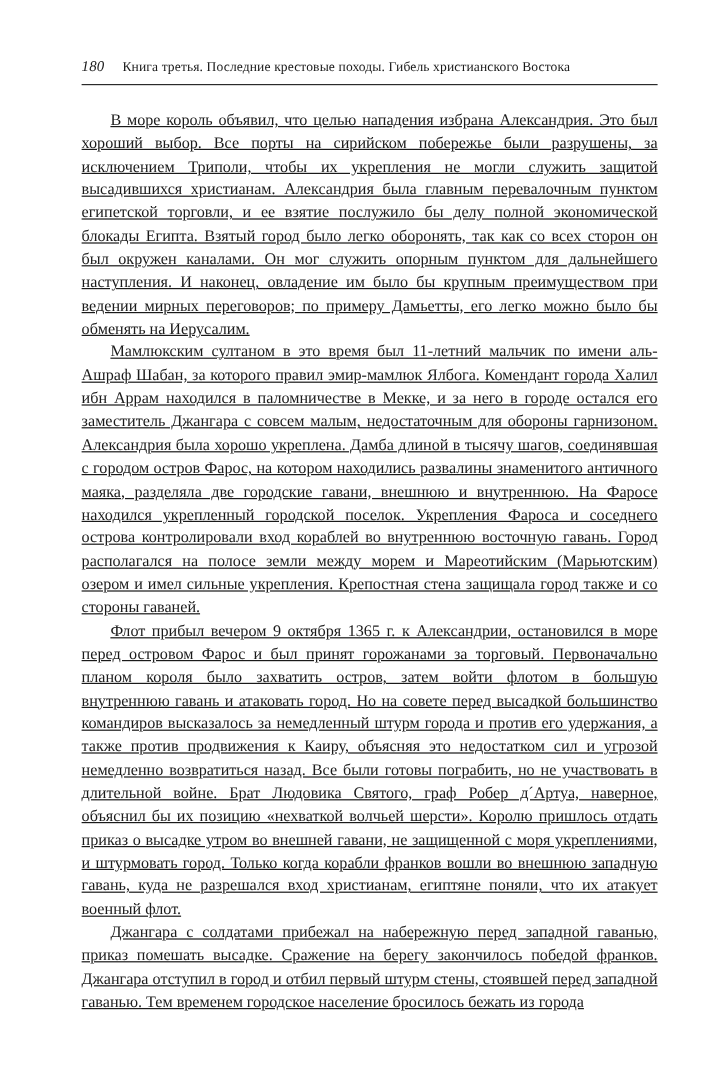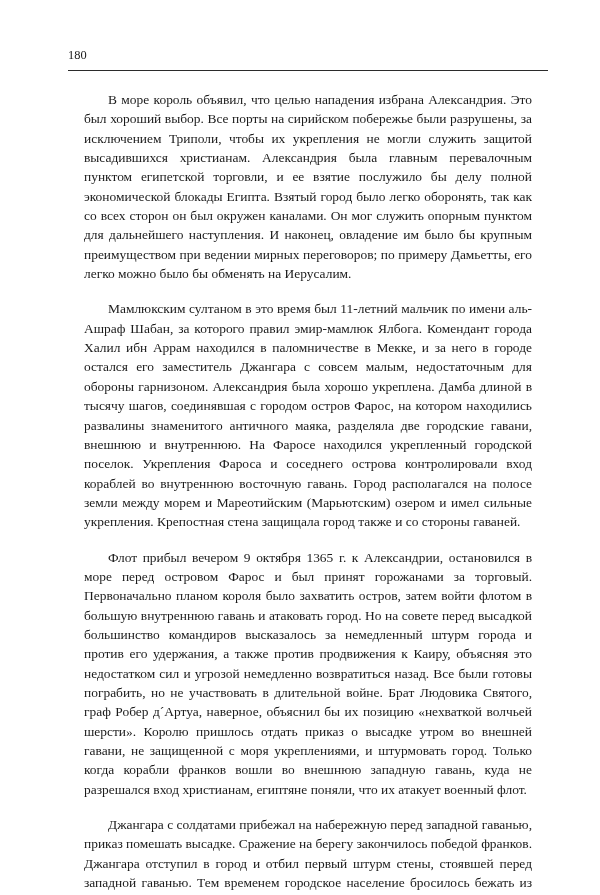--- a/index.html
+++ b/index.html
@@ -26,53 +26,56 @@
     align-items: baseline;
     font-size: 11.2px;
     letter-spacing: 0.1px;
     color: #1a1a1a;
     white-space: nowrap;
   }
   .header .folio {
     width: 34px;
     flex: 0 0 34px;
     font-size: 12.4px;
+    font-style: italic;
   }
   .header .running-title {
     font-size: 11.3px;
   }
   .header-rule {
     margin-top: 7px;
     border-bottom: 1.1px solid #2b2b2b;
     width: 100%;
   }
   .body-text {
     margin-top: 19px;
     font-size: 13.45px;
     line-height: 19.35px;
     text-align: justify;
     text-justify: inter-word;
     hyphens: manual;
   }
   .body-text p {
-    margin: 16px;
+    margin: 0;
     text-indent: 24px;
+    text-decoration: underline;
   }
   
   .body-text p + p {
     margin-top: 0;
   }
 </style>
 </head>
 <body>
 
 <div class="page">
 
   <div class="header">
     <span class="folio">180</span>
+    <span class="running-title">Книга третья. Последние крестовые походы. Гибель христианского Востока</span>
   </div>
   <div class="header-rule"></div>
 
   <div class="body-text">
     <p>В море король объявил, что целью нападения избрана Александрия. Это был хороший выбор. Все порты на сирийском побережье были разрушены, за исключением Триполи, чтобы их укрепления не могли служить защитой высадившихся христианам. Александрия была главным перевалочным пунктом египетской торговли, и ее взятие послужило бы делу полной экономической блокады Египта. Взятый город было легко оборонять, так как со всех сторон он был окружен каналами. Он мог служить опорным пунктом для дальнейшего наступления. И наконец, овладение им было бы крупным преимуществом при ведении мирных переговоров; по примеру Дамьетты, его легко можно было бы обменять на Иерусалим.</p>
     <p>Мамлюкским султаном в это время был 11-летний мальчик по имени аль-Ашраф Шабан, за которого правил эмир-мамлюк Ялбога. Комендант города Халил ибн Аррам находился в паломничестве в Мекке, и за него в городе остался его заместитель Джангара с совсем малым, недостаточным для обороны гарнизоном. Александрия была хорошо укреплена. Дамба длиной в тысячу шагов, соединявшая с городом остров Фарос, на котором находились развалины знаменитого античного маяка, разделяла две городские гавани, внешнюю и внутреннюю. На Фаросе находился укрепленный городской поселок. Укрепления Фароса и соседнего острова контролировали вход кораблей во внутреннюю восточную гавань. Город располагался на полосе земли между морем и Мареотийским (Марьютским) озером и имел сильные укрепления. Крепостная стена защищала город также и со стороны гаваней.</p>
     <p>Флот прибыл вечером 9 октября 1365 г. к Александрии, остановился в море перед островом Фарос и был принят горожанами за торговый. Первоначально планом короля было захватить остров, затем войти флотом в большую внутреннюю гавань и атаковать город. Но на совете перед высадкой большинство командиров высказалось за немедленный штурм города и против его удержания, а также против продвижения к Каиру, объясняя это недостатком сил и угрозой немедленно возвратиться назад. Все были готовы пограбить, но не участвовать в длительной войне. Брат Людовика Святого, граф Робер д´Артуа, наверное, объяснил бы их позицию «нехваткой волчьей шерсти». Королю пришлось отдать приказ о высадке утром во внешней гавани, не защищенной с моря укреплениями, и штурмовать город. Только когда корабли франков вошли во внешнюю западную гавань, куда не разрешался вход христианам, египтяне поняли, что их атакует военный флот.</p>
     <p>Джангара с солдатами прибежал на набережную перед западной гаванью, приказ помешать высадке. Сражение на берегу закончилось победой франков. Джангара отступил в город и отбил первый штурм стены, стоявшей перед западной гаванью. Тем временем городское население бросилось бежать из города</p>
   </div>
 

